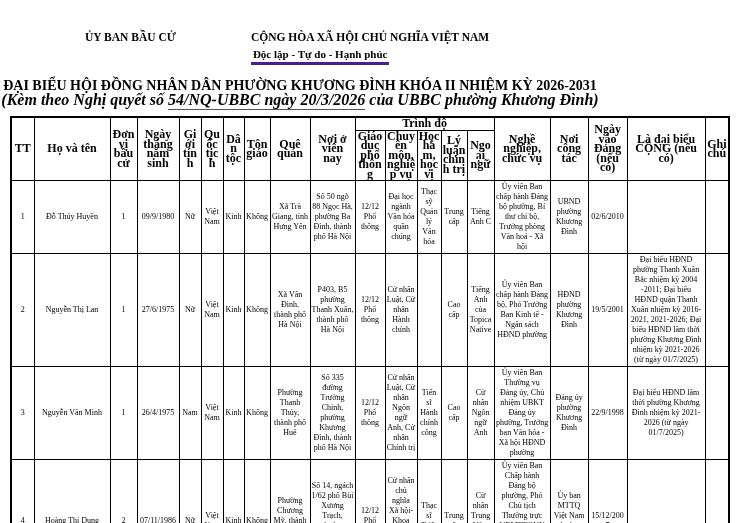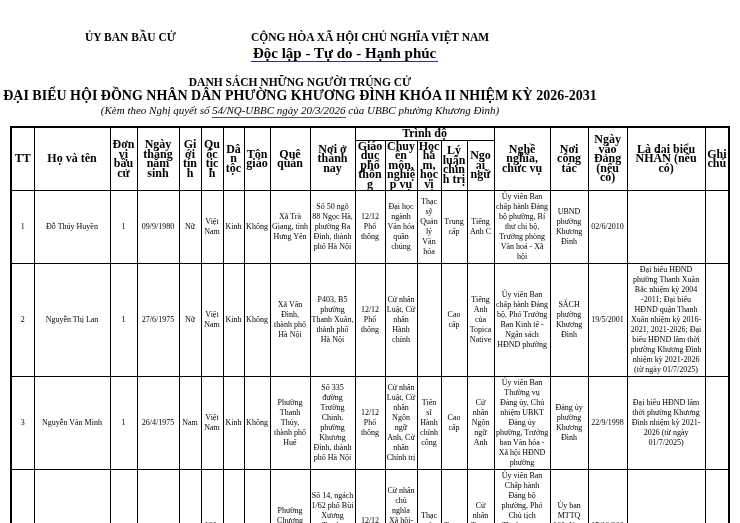--- a/index.html
+++ b/index.html
@@ -11,29 +11,29 @@
     overflow: hidden;
   }
   .page { width: 600px; height: 523px; padding-top: 30px; }
 
   
   .top-header { display: flex; padding: 0 10px; }
   .org-block { width: 270px; text-align: center; }
   .national-block { width: 380px; text-align: left; }
   .org-line, .nat-line1 { font-weight: bold; font-size: 11.5px; line-height: 14px; }
   .nat-line2 {
-    font-weight: bold; font-size: 15px; line-height: 14px;
-    display: inline-block; border-bottom: 1px solid #4c1d95; padding: 0 2px 1px 2px;
+    font-weight: bold; font-size: 11px; line-height: 14px;
+    display: inline-block; border-bottom: 3px solid #4c1d95; padding: 0 2px 1px 2px;
   }
 
   
   .title-block { text-align: center; margin-top: 14px; }
   .title-l1 { font-weight: bold; font-size: 11.5px; line-height: 13px; }
   .title-l2 { font-weight: bold; font-size: 14px; line-height: 14px; }
-  .title-l3 { font-style: italic; font-size: 11px; line-height: 14px; }
+  .title-l3 { font-style: italic; font-size: 16px; line-height: 14px; font-weight: bold; }
   .title-l3 .u { border-bottom: 1px solid #555; padding-bottom: 1px; }
 
   
   table.main {
     table-layout: fixed;
     width: 720px;
     margin: 9px 10px 0 10px;
     border-collapse: collapse;
     border: 2px solid #000;
   }
@@ -61,21 +61,20 @@
     <div class="org-block">
       <div class="org-line">ỦY BAN BẦU CỬ</div>
     </div>
     <div class="national-block">
       <div class="nat-line1">CỘNG HÒA XÃ HỘI CHỦ NGHĨA VIỆT NAM</div>
       <div><span class="nat-line2">Độc lập - Tự do - Hạnh phúc</span></div>
     </div>
   </div>
 
   <div class="title-block">
-    <div class="title-l1">DANH SÁCH NHỮNG NGƯỜI TRÚNG CỬ</div>
     <div class="title-l2">ĐẠI BIỂU HỘI ĐỒNG NHÂN DÂN PHƯỜNG KHƯƠNG ĐÌNH KHÓA II NHIỆM KỲ 2026-2031</div>
     <div class="title-l3"><span>(Kèm theo Nghị quyết số </span><span class="u">54/NQ-UBBC ngày 20/3/2026</span><span> của UBBC phường Khương Đình)</span></div>
   </div>
 
   <table class="main">
     <colgroup>
       <col style="width:23px">
         <col style="width:76px">
         <col style="width:27px">
         <col style="width:42px">
@@ -100,26 +99,26 @@
       <tr class="h1">
         <th rowspan="2">TT</th>
         <th rowspan="2">Họ và tên</th>
         <th rowspan="2">Đơn vị bầu cử</th>
         <th rowspan="2">Ngày tháng năm sinh</th>
         <th rowspan="2">Giới tính</th>
         <th rowspan="2">Quốc tịch</th>
         <th rowspan="2">Dân tộc</th>
         <th rowspan="2">Tôn giáo</th>
         <th rowspan="2">Quê quán</th>
-        <th rowspan="2">Nơi ở thành nay</th>
+        <th rowspan="2">Nơi ở viên nay</th>
         <th colspan="5">Trình độ</th>
-        <th rowspan="2">Nghề nghĩa, chức vụ</th>
+        <th rowspan="2">Nghề nghiệp, chức vụ</th>
         <th rowspan="2">Nơi công tác</th>
         <th rowspan="2">Ngày vào Đảng (nếu có)</th>
-        <th rowspan="2">Là đại biểu NHÂN (nếu có)</th>
+        <th rowspan="2">Là đại biểu CỘNG (nếu có)</th>
         <th rowspan="2">Ghi chú</th>
       </tr>
       <tr class="h2">
         <th>Giáo dục phổ thông</th>
         <th>Chuyên môn, nghiệp vụ</th>
         <th>Học hàm, học vị</th>
         <th>Lý luận chính trị</th>
         <th>Ngoại ngữ</th>
       </tr>
     </thead>
@@ -156,21 +155,21 @@
           <td>Kinh</td>
           <td>Không</td>
           <td>Xã Vân Đình, thành phố Hà Nội</td>
           <td>P403, B5 phường Thanh Xuân, thành phố Hà Nội</td>
           <td>12/12 Phổ thông</td>
           <td>Cử nhân Luật, Cử nhân Hành chính</td>
           <td></td>
           <td>Cao cấp</td>
           <td>Tiếng Anh của Topica Native</td>
           <td>Ủy viên Ban chấp hành Đảng bộ, Phó Trưởng Ban Kinh tế - Ngân sách HĐND phường</td>
-          <td>SÁCH phường Khương Đình</td>
+          <td>HĐND phường Khương Đình</td>
           <td>19/5/2001</td>
           <td>Đại biểu HĐND phường Thanh Xuân Bắc nhiệm kỳ 2004 -2011; Đại biểu HĐND quận Thanh Xuân nhiệm kỳ 2016-2021, 2021-2026; Đại biểu HĐND lâm thời phường Khương Đình nhiệm kỳ 2021-2026 (từ ngày 01/7/2025)</td>
           <td></td>
         </tr>
         <tr style="height: 87px;">
           <td>3</td>
           <td class="left">Nguyễn Văn Minh</td>
           <td>1</td>
           <td>26/4/1975</td>
           <td>Nam</td>

